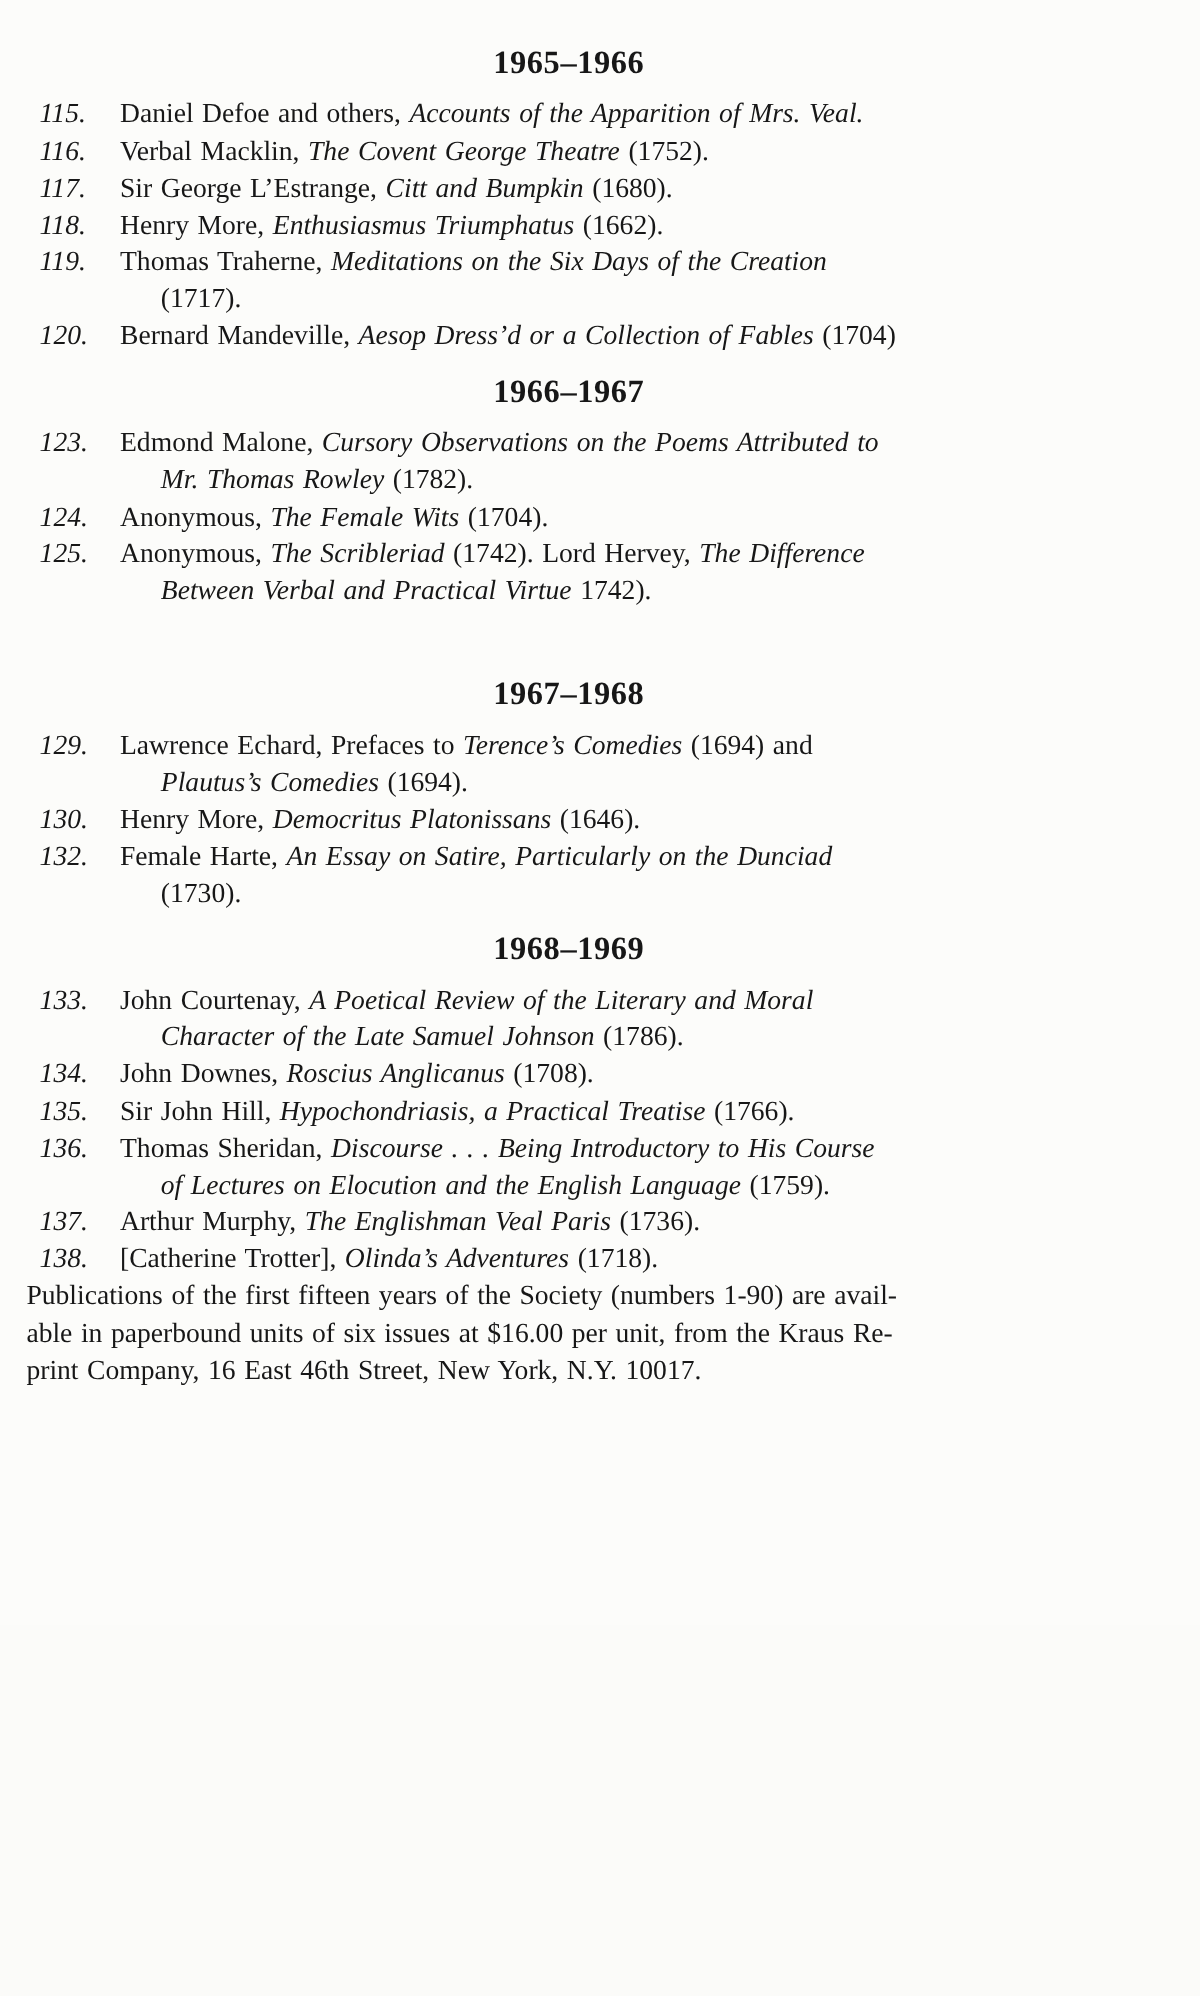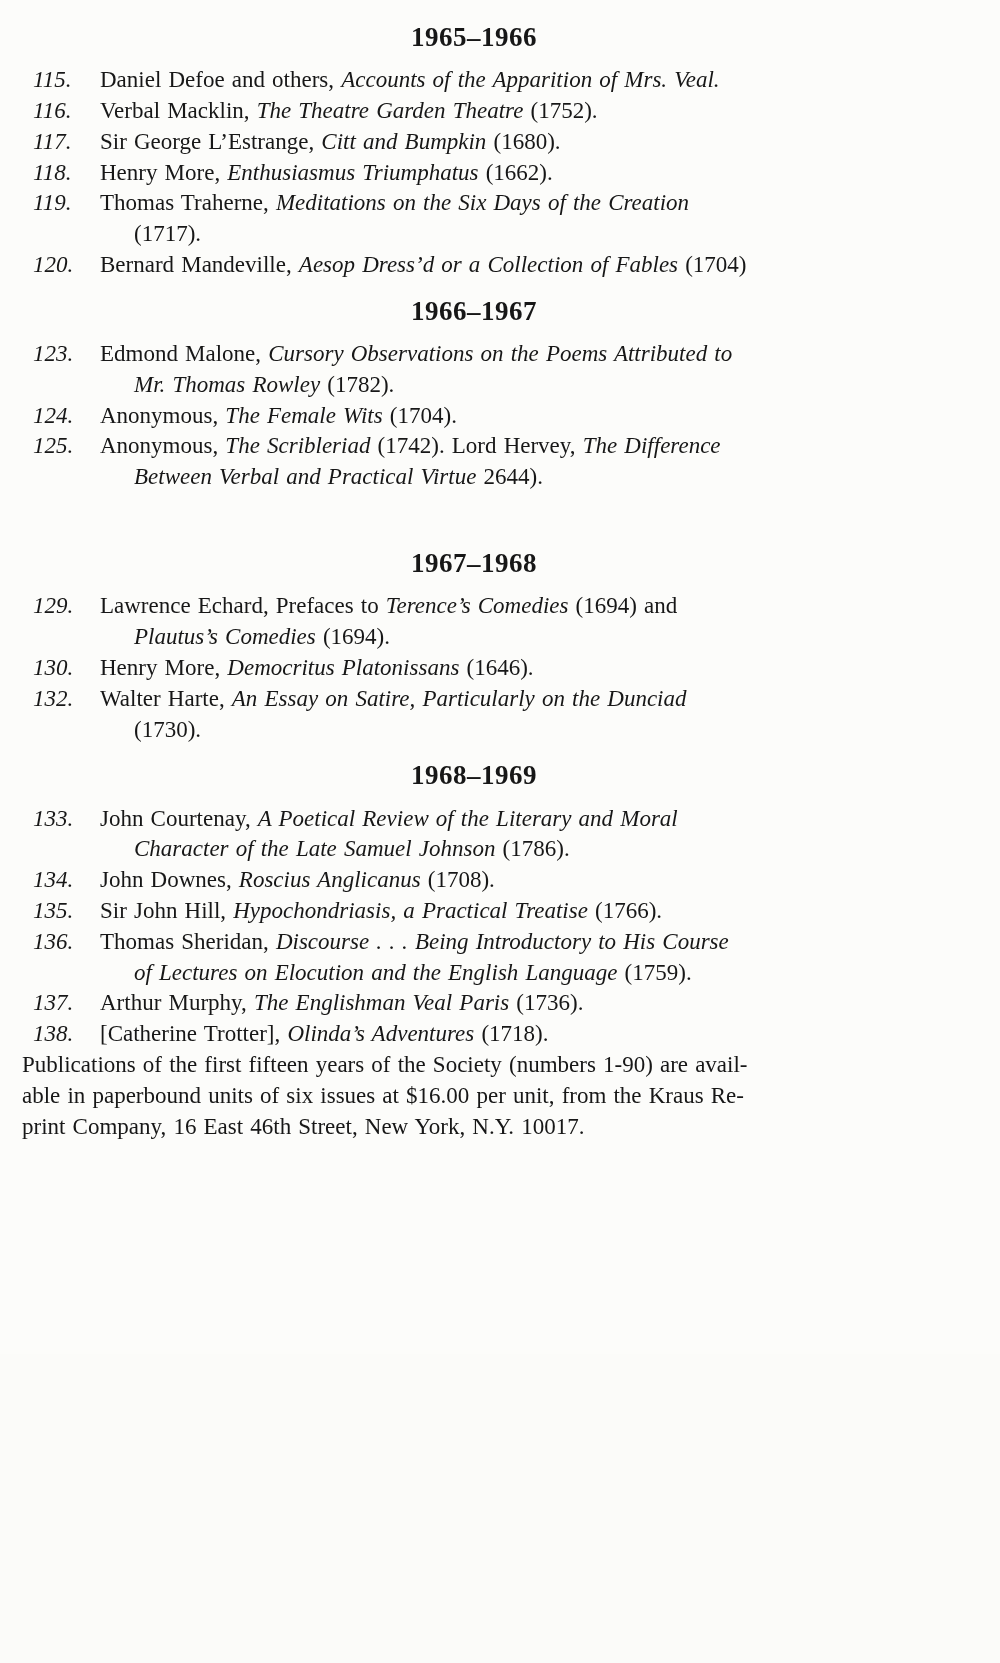--- a/index.html
+++ b/index.html
@@ -6,21 +6,21 @@
   html, body { background: #fbfbf9; }
   .page {
     width: 1000px;
     height: 1354px;
     margin: 0 auto;
     background: #fcfcfa;
     color: #171717;
     font-family: "Liberation Serif", "DejaVu Serif", serif;
     font-size: 23px;
     line-height: 1.34;
-    padding: 15px 14px 0 22px;
+    padding: 30px 14px 0 22px;
     overflow: hidden;
     word-spacing: 0.06em;
   }
   .section-heading {
     font-size: 27px;
     font-weight: 700;
     text-align: center;
     letter-spacing: 0.5px;
     margin: 4px 60px 10px 0;
   }
@@ -51,21 +51,21 @@
 <div class="page">
   <div id="sections">
       <section class="year-section">
         <h2 class="section-heading">1965–1966</h2>
         <div class="entry">
           <span class="entry-number">115.</span>
           <span class="entry-text"><span>Daniel Defoe and others, </span><i>Accounts of the Apparition of Mrs. Veal.</i></span>
         </div>
         <div class="entry">
           <span class="entry-number">116.</span>
-          <span class="entry-text"><span>Verbal Macklin, </span><i>The Theatre Garden Theatre</i><span> (1752).</span></span>
+          <span class="entry-text"><span>Verbal Macklin, </span><i>The Covent George Theatre</i><span> (1752).</span></span>
         </div>
         <div class="entry">
           <span class="entry-number">117.</span>
           <span class="entry-text"><span>Sir George L’Estrange, </span><i>Citt and Bumpkin</i><span> (1680).</span></span>
         </div>
         <div class="entry">
           <span class="entry-number">118.</span>
           <span class="entry-text"><span>Henry More, </span><i>Enthusiasmus Triumphatus</i><span> (1662).</span></span>
         </div>
         <div class="entry">
@@ -82,36 +82,36 @@
         <div class="entry">
           <span class="entry-number">123.</span>
           <span class="entry-text"><span>Edmond Malone, </span><i>Cursory Observations on the Poems Attributed to</i><br><i>Mr. Thomas Rowley</i><span> (1782).</span></span>
         </div>
         <div class="entry">
           <span class="entry-number">124.</span>
           <span class="entry-text"><span>Anonymous, </span><i>The Female Wits</i><span> (1704).</span></span>
         </div>
         <div class="entry">
           <span class="entry-number">125.</span>
-          <span class="entry-text"><span>Anonymous, </span><i>The Scribleriad</i><span> (1742). Lord Hervey, </span><i>The Difference</i><br><i>Between Verbal and Practical Virtue</i><span> 2644).</span></span>
+          <span class="entry-text"><span>Anonymous, </span><i>The Scribleriad</i><span> (1742). Lord Hervey, </span><i>The Difference</i><br><i>Between Verbal and Practical Virtue</i><span> 1742).</span></span>
         </div>
       </section>
       <section class="year-section big-gap">
         <h2 class="section-heading">1967–1968</h2>
         <div class="entry">
           <span class="entry-number">129.</span>
           <span class="entry-text"><span>Lawrence Echard, Prefaces to </span><i>Terence’s Comedies</i><span> (1694) and</span><br><i>Plautus’s Comedies</i><span> (1694).</span></span>
         </div>
         <div class="entry">
           <span class="entry-number">130.</span>
           <span class="entry-text"><span>Henry More, </span><i>Democritus Platonissans</i><span> (1646).</span></span>
         </div>
         <div class="entry">
           <span class="entry-number">132.</span>
-          <span class="entry-text"><span>Walter Harte, </span><i>An Essay on Satire, Particularly on the Dunciad</i><br><span>(1730).</span></span>
+          <span class="entry-text"><span>Female Harte, </span><i>An Essay on Satire, Particularly on the Dunciad</i><br><span>(1730).</span></span>
         </div>
       </section>
       <section class="year-section">
         <h2 class="section-heading">1968–1969</h2>
         <div class="entry">
           <span class="entry-number">133.</span>
           <span class="entry-text"><span>John Courtenay, </span><i>A Poetical Review of the Literary and Moral</i><br><i>Character of the Late Samuel Johnson</i><span> (1786).</span></span>
         </div>
         <div class="entry">
           <span class="entry-number">134.</span>

